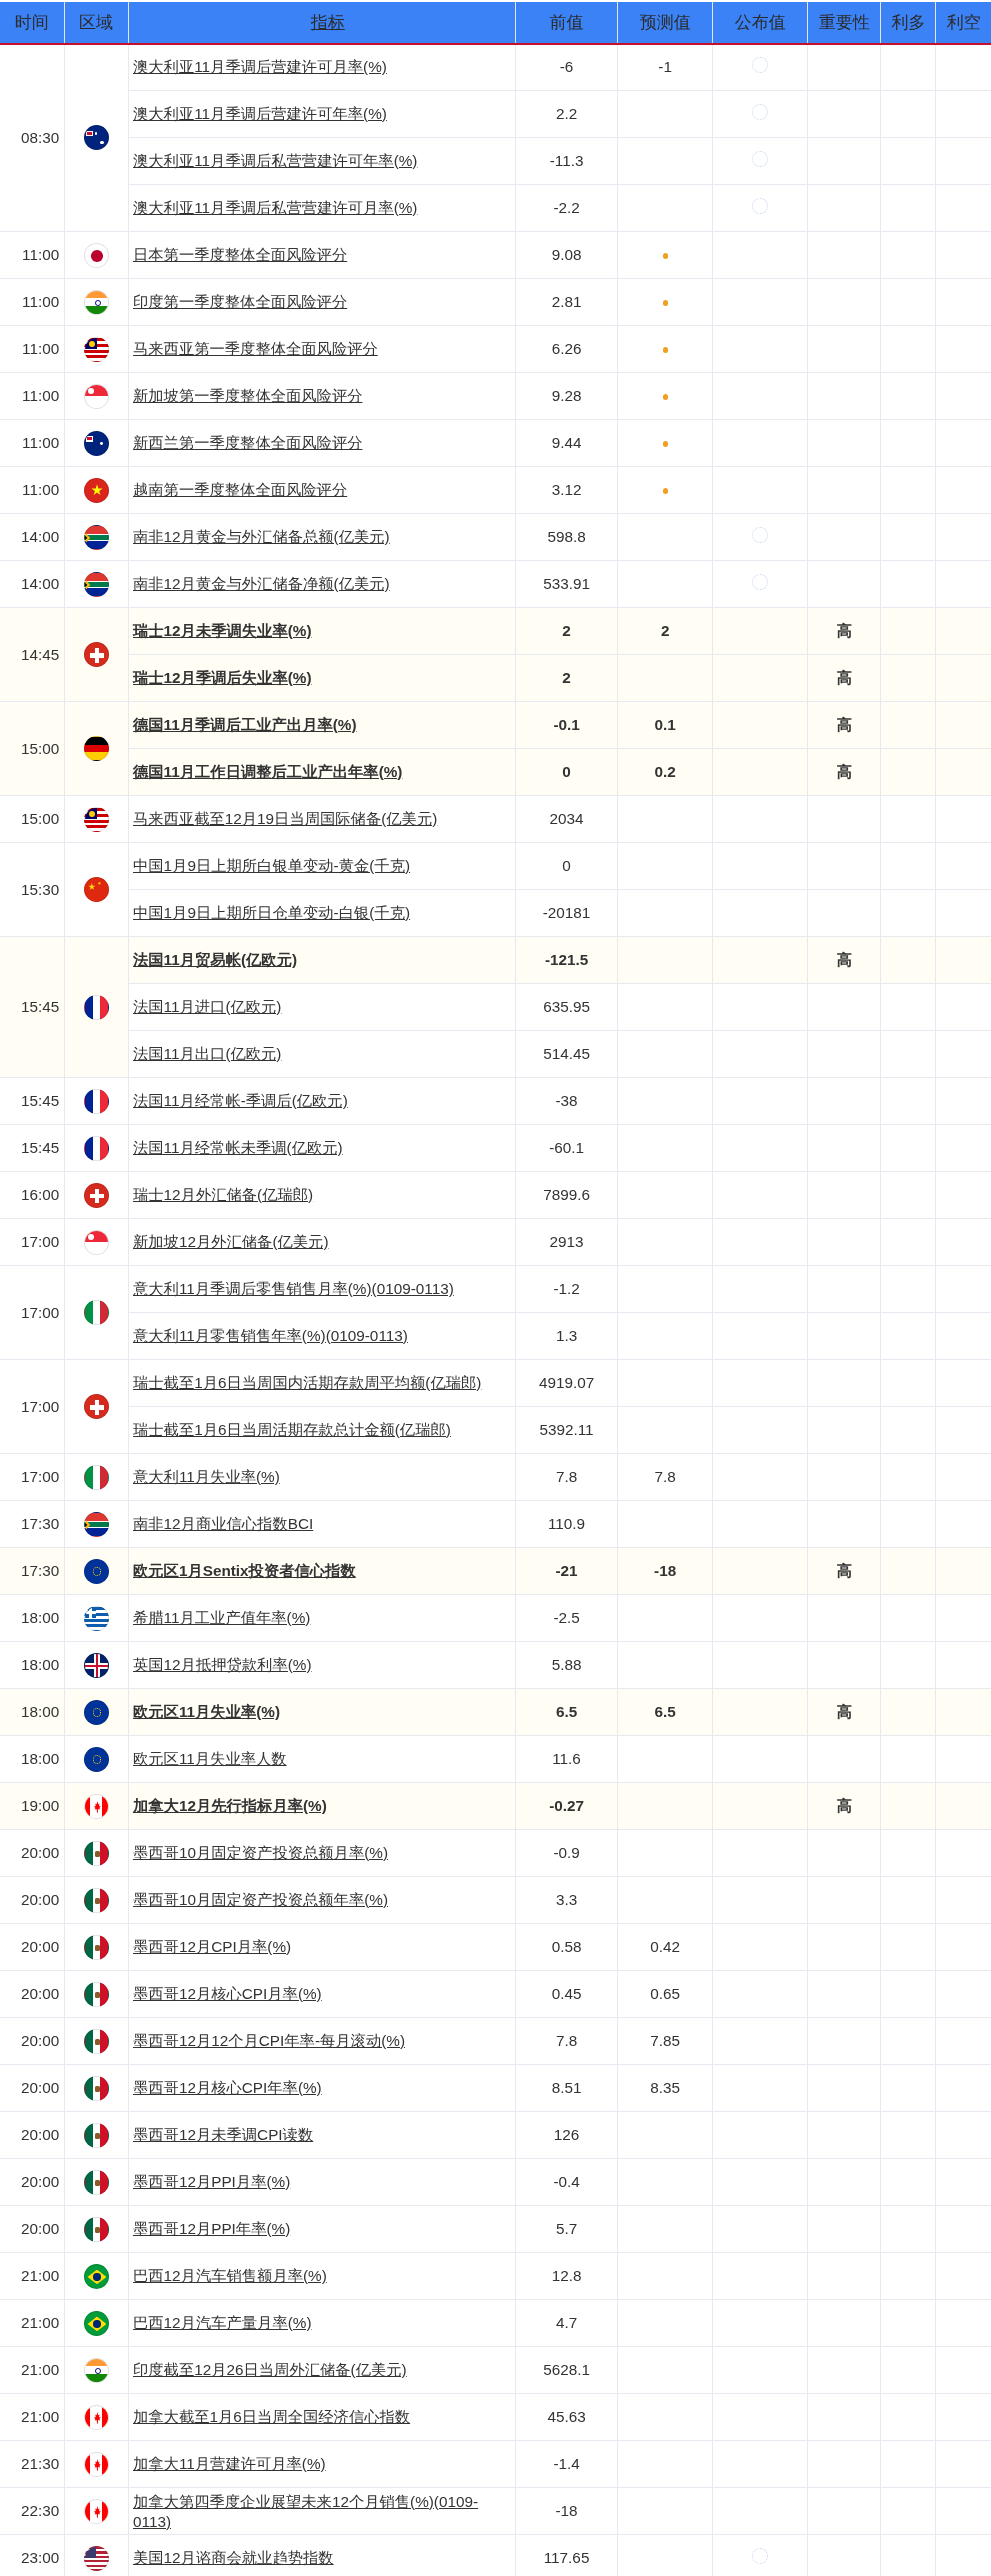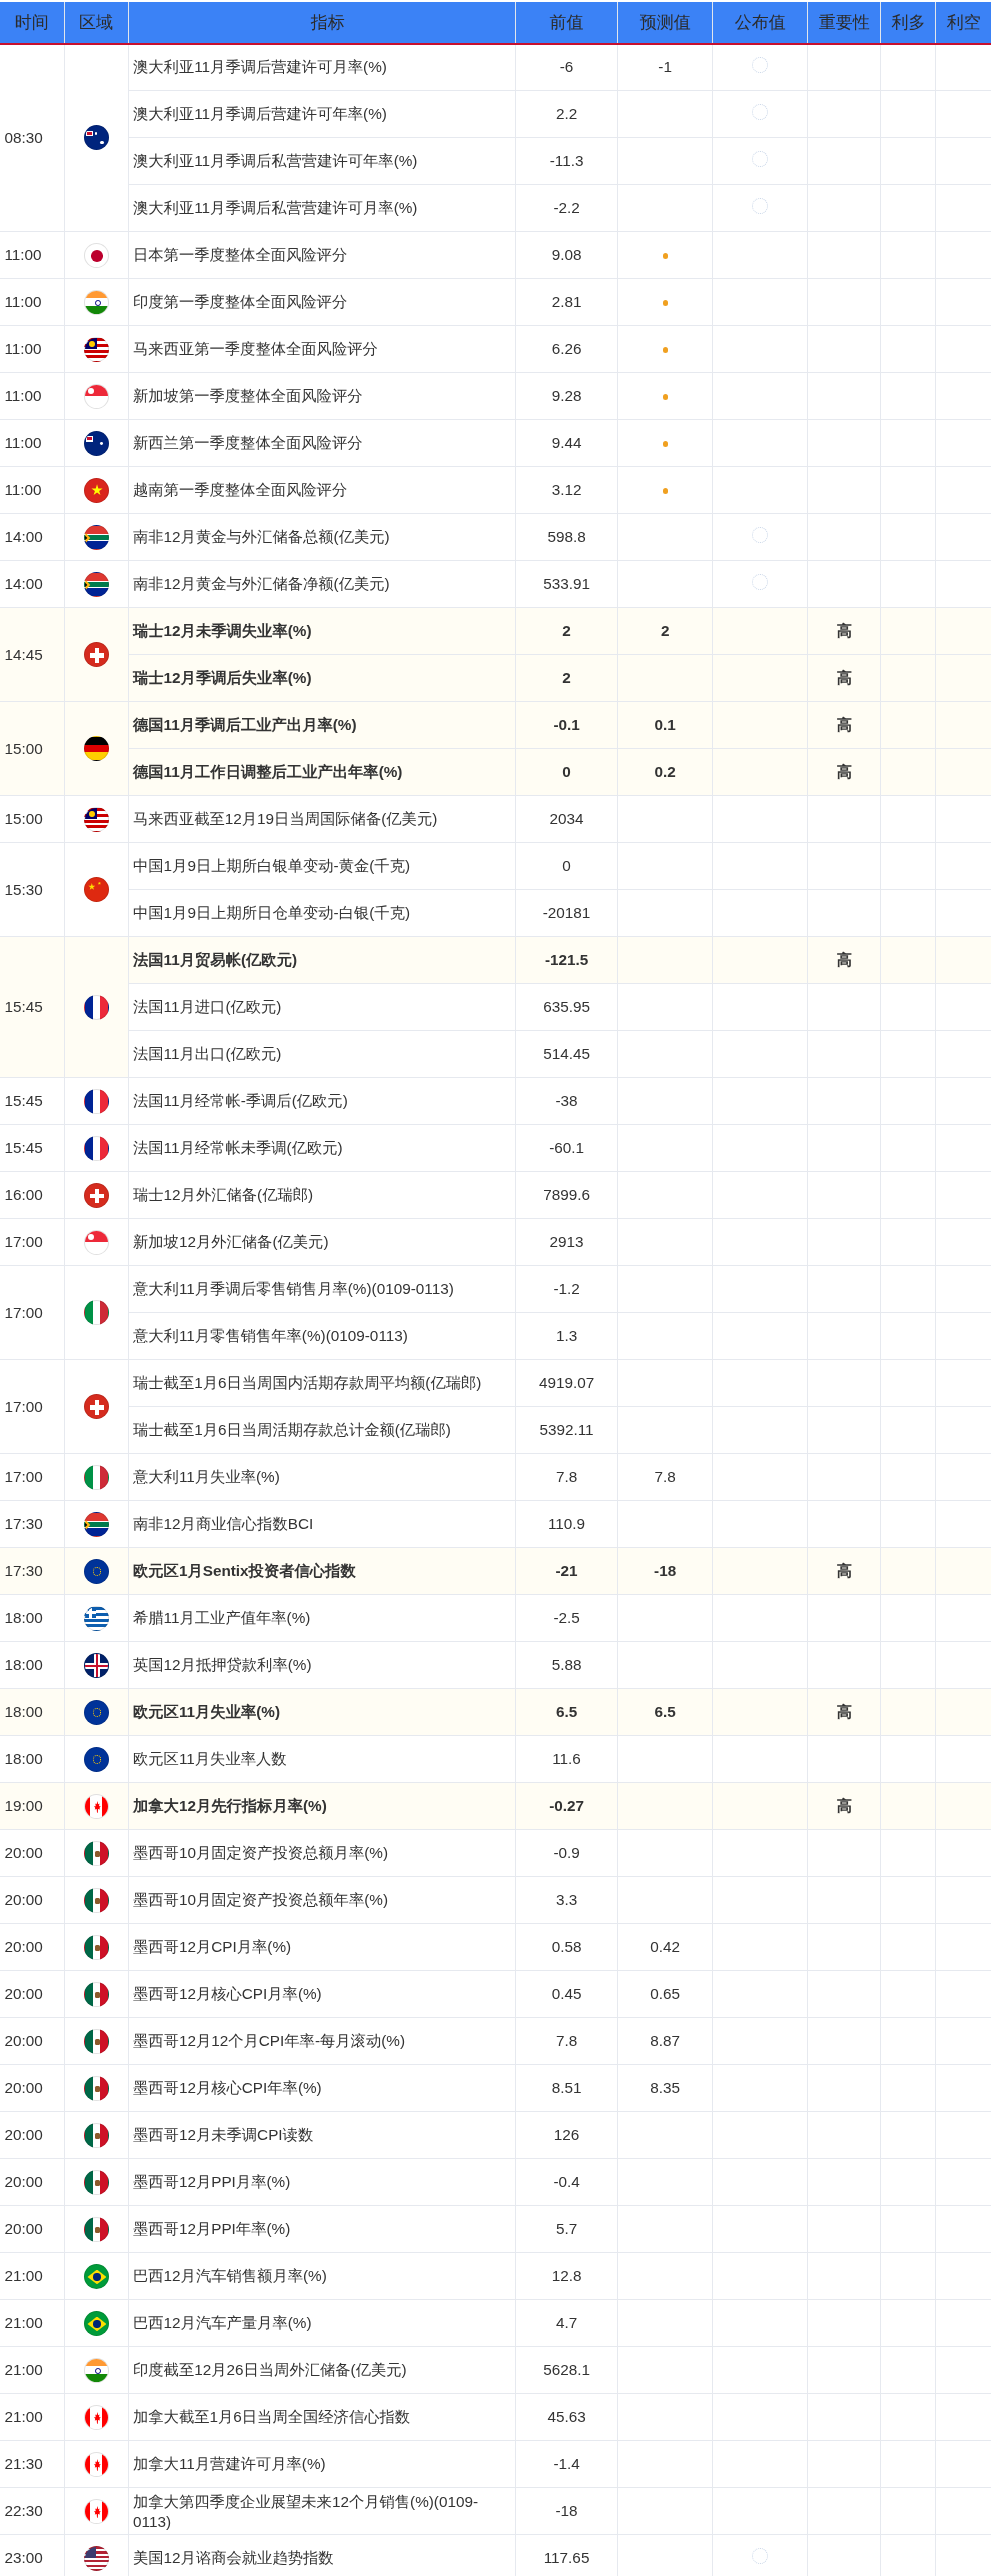--- a/index.html
+++ b/index.html
@@ -34,23 +34,23 @@
   table.cal td {
     border-bottom: 0.7px solid #e6e9ef;
     border-right: 0.7px solid #e6e9ef;
     font-size: 15.3px;
     color: #333;
     height: 47px;
     vertical-align: middle;
     padding: 2.9px 4.4px;
   }
   table.cal td:last-child { border-right: none; }
-  .c-time   { width: 64px;  text-align: left; color: #555; font-size: 15.3px; }
+  .c-time   { width: 64px;  text-align: right; color: #555; font-size: 15.3px; }
   .c-region { width: 64px;  text-align: center; }
-  .c-ind    { width: 387px; text-align: left; padding-left: 13px; }
+  .c-ind    { width: 387px; text-align: left; padding-left: 13px; text-decoration: underline; }
   .c-prev   { width: 102px; text-align: center; margin-top: 27px; }
   .c-fore   { width: 95px; text-align: center; }
   .c-pub    { width: 95px; text-align: center; }
   .c-imp    { width: 73px; text-align: center; }
   .c-bull   { width: 55px;  text-align: center; }
   .c-bear   { width: 55px;  text-align: center; }
 
   .hl { color: #c8102e; font-weight: bold; }
   .hl-row td { background: #fffdf4; }
 
@@ -651,21 +651,21 @@
           <td class="c-pub"></td>
           <td class="c-imp"></td>
           <td class="c-bull"></td>
           <td class="c-bear"></td>
         </tr>
         <tr>
           <td class="c-time">20:00</td>
           <td class="c-region"><span class="flag f-mx"><i class="s1"></i></span></td>
           <td class="c-ind">墨西哥12月12个月CPI年率-每月滚动(%)</td>
           <td class="c-prev">7.8</td>
-          <td class="c-fore">8.87</td>
+          <td class="c-fore">7.85</td>
           <td class="c-pub"></td>
           <td class="c-imp"></td>
           <td class="c-bull"></td>
           <td class="c-bear"></td>
         </tr>
         <tr>
           <td class="c-time">20:00</td>
           <td class="c-region"><span class="flag f-mx"><i class="s1"></i></span></td>
           <td class="c-ind">墨西哥12月核心CPI年率(%)</td>
           <td class="c-prev">8.51</td>

